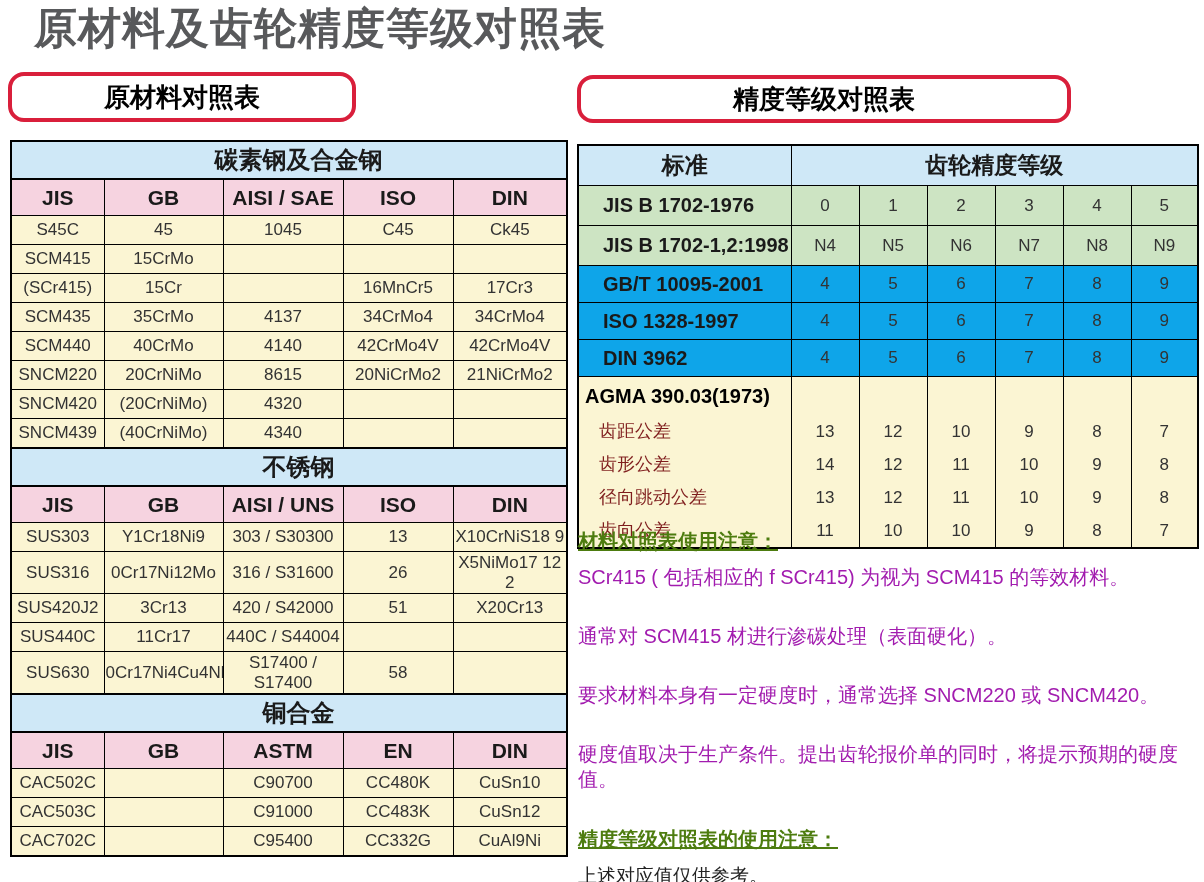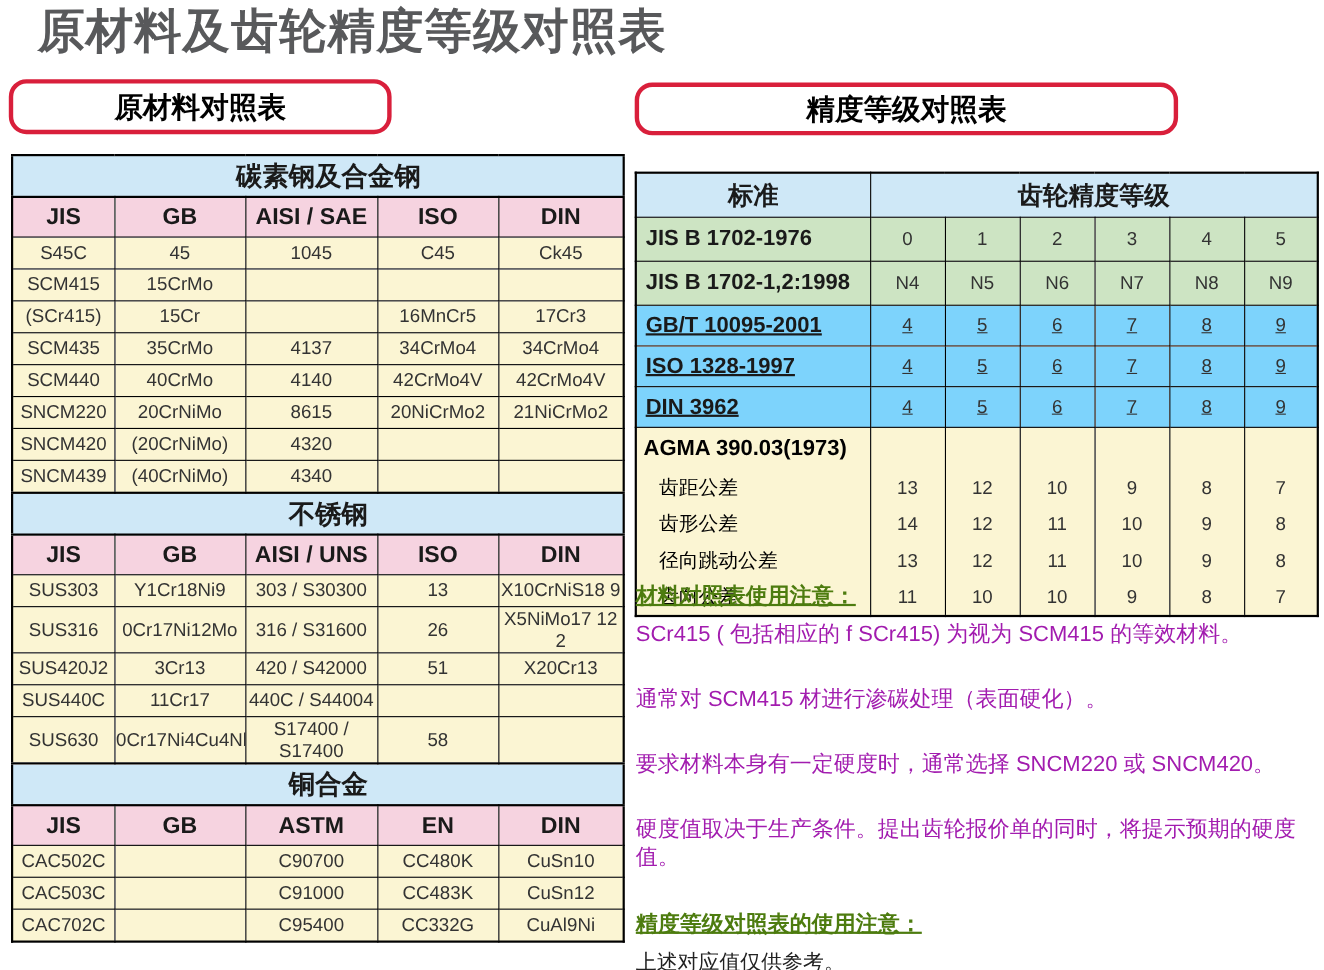--- a/index.html
+++ b/index.html
@@ -40,38 +40,38 @@
     background:#f6d3e0; font-size:21px; font-weight:bold; height:33px;
     text-align:center; color:#1a1a1a;
   }
   .data-td {
     background:#fbf5d3; font-size:17px; height:26px; text-align:center;
     color:#333; white-space:pre-line; line-height:1.15;
   }
 
   
   #precision-table {
-    position:absolute; left:577px; top:156px; width:620px;
+    position:absolute; left:577px; top:144px; width:620px;
     border:2px solid #000;
   }
   #precision-table th, #precision-table td { border:1px solid #000; overflow:hidden; }
   .p-head {
     background:#cfe8f7; font-size:23px; font-weight:bold; height:37px;
     text-align:center; color:#1a1a1a;
   }
   .p-label {
-    font-size:20px; font-weight:bold; text-align:left; padding-left:8px; color:#1a1a1a;
+    font-size:20px; font-weight:bold; text-align:left; padding-left:24px; color:#1a1a1a;
     white-space:nowrap;
   }
   .p-val { font-size:17px; text-align:center; color:#333; }
   .row-green td { background:#cde4c3; height:37px; }
-  .row-pink  td { background:#7dd3fc; height:34px;text-decoration:underline; }
+  .row-pink  td { background:#0ea5e9; height:34px; }
   .row-agma  td { background:#fbf5d3; vertical-align:top; padding:0; }
   .agma-title { font-size:20px; font-weight:bold; text-align:left; padding-left:6px; height:38px; line-height:38px; white-space:nowrap; }
-  .agma-sub   { font-size:18px; text-align:left; padding-left:20px; height:33px; line-height:33px; color:#000000; white-space:nowrap; }
+  .agma-sub   { font-size:18px; text-align:left; padding-left:20px; height:33px; line-height:33px; color:#7f1d1d; white-space:nowrap; }
   .agma-spacer{ height:38px; }
   .agma-val   { height:33px; line-height:33px; font-size:17px; text-align:center; color:#333; }
 
   
   #notes { position:absolute; left:578px; top:528px; width:622px; }
   .note-heading {
     font-size:20px; font-weight:bold; text-decoration:underline;
     color:#4d7c0f; margin:0 0 10px 0;
   }
   .note-line { font-size:20px; color:#a21caf; margin:0 0 34px 0; line-height:1.25; }

